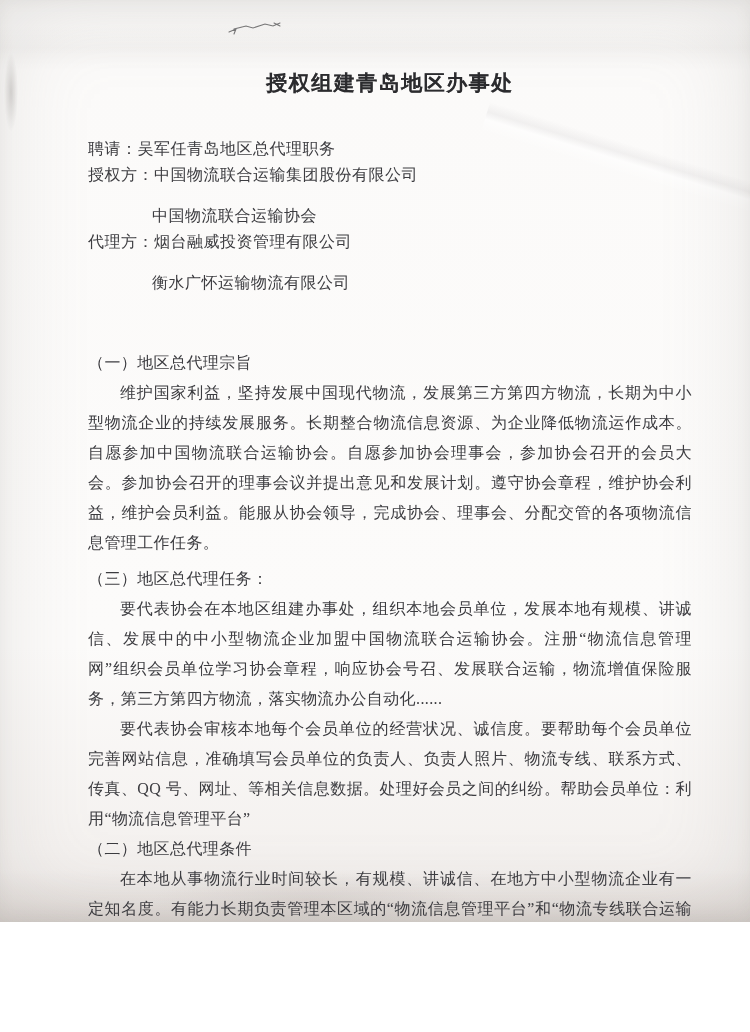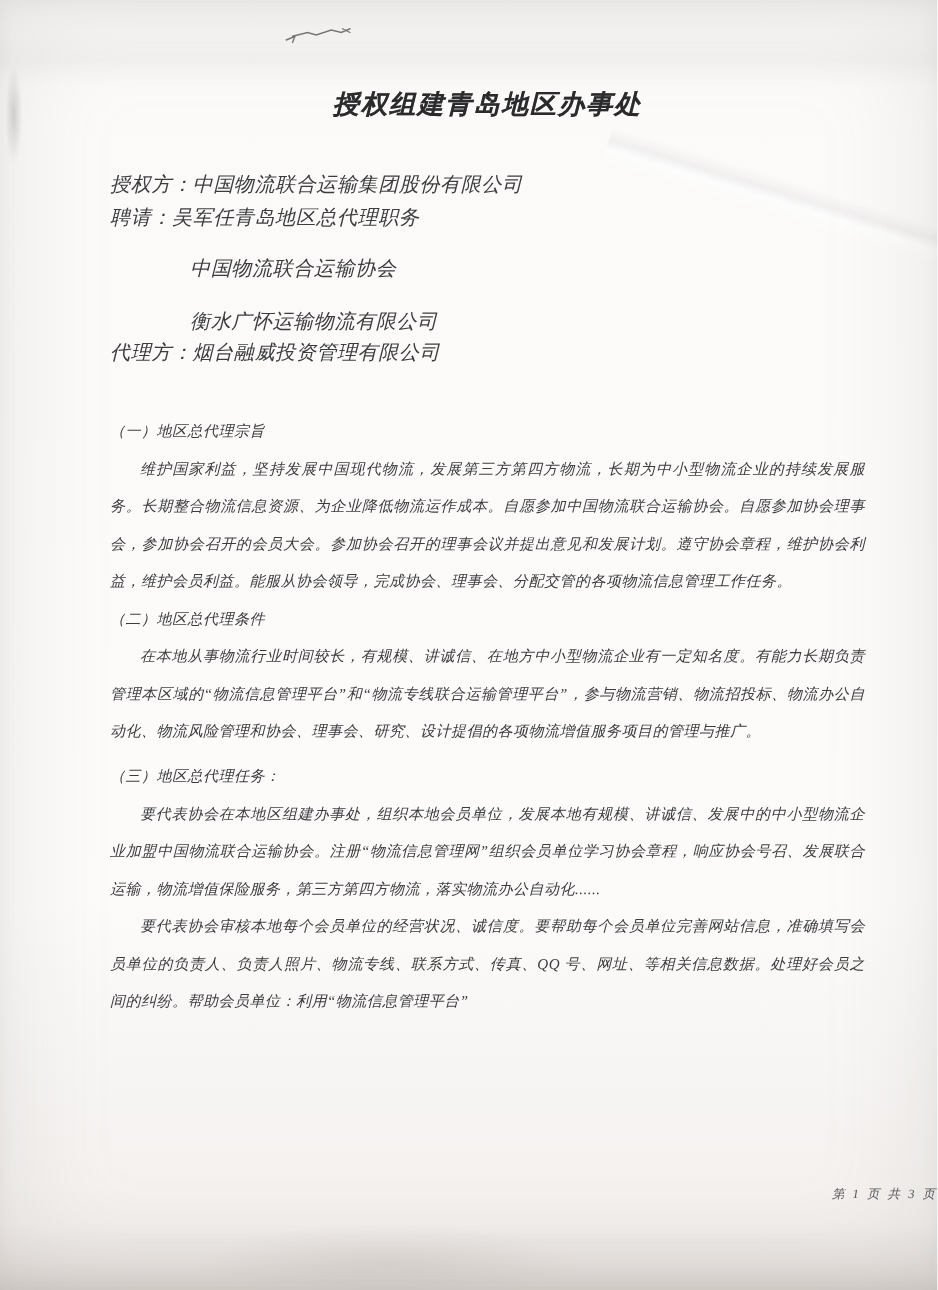--- a/index.html
+++ b/index.html
@@ -3,27 +3,26 @@
 <meta charset="utf-8">
 <style>
   html, body {
     margin: 0;
     padding: 0;
     background: #ffffff;
   }
   .scan-page {
     position: relative;
     width: 750px;
-    height: 1032px;
+    height: 922px;
     overflow: hidden;
     background:
       linear-gradient(180deg, #f6f5f4 0%, #fbfaf9 6%, #fcfbfa 70%, #f4f1ef 92%, #ece8e6 100%);
     font-family: "Liberation Serif", "DejaVu Serif", serif;
     color: #3c3c40;
-    font-style: italic;
   }
   
   .vignette {
     position: absolute; inset: 0; pointer-events: none;
     box-shadow: inset 0 0 90px rgba(150,145,140,0.20), inset 0 0 14px rgba(150,145,140,0.10);
   }
   .wrinkle-top {
     position: absolute; top: 26px; left: 0; right: 0; height: 44px;
     background: linear-gradient(to bottom, rgba(0,0,0,0), rgba(140,135,130,0.06) 50%, rgba(0,0,0,0));
   }
@@ -66,22 +65,22 @@
     text-shadow: 0 0 0.5px rgba(43,43,46,0.55);
   }
   .parties {
     margin-top: 38px;
     font-size: 16px;
     line-height: 25.5px;
     letter-spacing: 0.5px;
   }
   .party-line.indent { padding-left: 64px; margin-top: 16px; }
   .doc-body {
-    margin-top: 34px;
-    font-size: 12px;
+    margin-top: 52px;
+    font-size: 16px;
     line-height: 30px;
     letter-spacing: 0.4px;
     text-align: justify;
   }
   .section-heading { text-align: left; }
   .doc-body p {
     margin: 0;
     text-indent: 2em;
   }
   .section-3 { margin-top: 6px; }
@@ -110,43 +109,43 @@
   </svg>
   <div class="vignette"></div>
 
   <div class="content">
 
     <div class="doc-title">
       <div>授权组建青岛地区办事处</div>
     </div>
 
     <div class="parties">
+      <div class="party-line">聘请：吴军任青岛地区总代理职务</div>
       <div class="party-line">授权方：中国物流联合运输集团股份有限公司</div>
-      <div class="party-line">聘请：吴军任青岛地区总代理职务</div>
       <div class="party-line indent">中国物流联合运输协会</div>
+      <div class="party-line">代理方：烟台融威投资管理有限公司</div>
       <div class="party-line indent">衡水广怀运输物流有限公司</div>
-      <div class="party-line">代理方：烟台融威投资管理有限公司</div>
     </div>
 
     <div class="doc-body">
 
       <div class="section">
         <div class="section-heading">（一）地区总代理宗旨</div>
         <p>维护国家利益，坚持发展中国现代物流，发展第三方第四方物流，长期为中小型物流企业的持续发展服务。长期整合物流信息资源、为企业降低物流运作成本。自愿参加中国物流联合运输协会。自愿参加协会理事会，参加协会召开的会员大会。参加协会召开的理事会议并提出意见和发展计划。遵守协会章程，维护协会利益，维护会员利益。能服从协会领导，完成协会、理事会、分配交管的各项物流信息管理工作任务。</p>
       </div>
 
-      <div class="section">
-        <div class="section-heading">（二）地区总代理条件</div>
-        <p>在本地从事物流行业时间较长，有规模、讲诚信、在地方中小型物流企业有一定知名度。有能力长期负责管理本区域的“物流信息管理平台”和“物流专线联合运输管理平台”，参与物流营销、物流招投标、物流办公自动化、物流风险管理和协会、理事会、研究、设计提倡的各项物流增值服务项目的管理与推广。</p>
-      </div>
-
       <div class="section section-3">
         <div class="section-heading">（三）地区总代理任务：</div>
         <p>要代表协会在本地区组建办事处，组织本地会员单位，发展本地有规模、讲诚信、发展中的中小型物流企业加盟中国物流联合运输协会。注册“物流信息管理网”组织会员单位学习协会章程，响应协会号召、发展联合运输，物流增值保险服务，第三方第四方物流，落实物流办公自动化......</p>
         <p>要代表协会审核本地每个会员单位的经营状况、诚信度。要帮助每个会员单位完善网站信息，准确填写会员单位的负责人、负责人照片、物流专线、联系方式、传真、QQ 号、网址、等相关信息数据。处理好会员之间的纠纷。帮助会员单位：利用“物流信息管理平台”</p>
+      </div>
+
+      <div class="section">
+        <div class="section-heading">（二）地区总代理条件</div>
+        <p>在本地从事物流行业时间较长，有规模、讲诚信、在地方中小型物流企业有一定知名度。有能力长期负责管理本区域的“物流信息管理平台”和“物流专线联合运输管理平台”，参与物流营销、物流招投标、物流办公自动化、物流风险管理和协会、理事会、研究、设计提倡的各项物流增值服务项目的管理与推广。</p>
       </div>
 
     </div>
   </div>
 
   <div class="page-footer">第 1 页 共 3 页</div>
 
 </div>
 
 </body></html>

